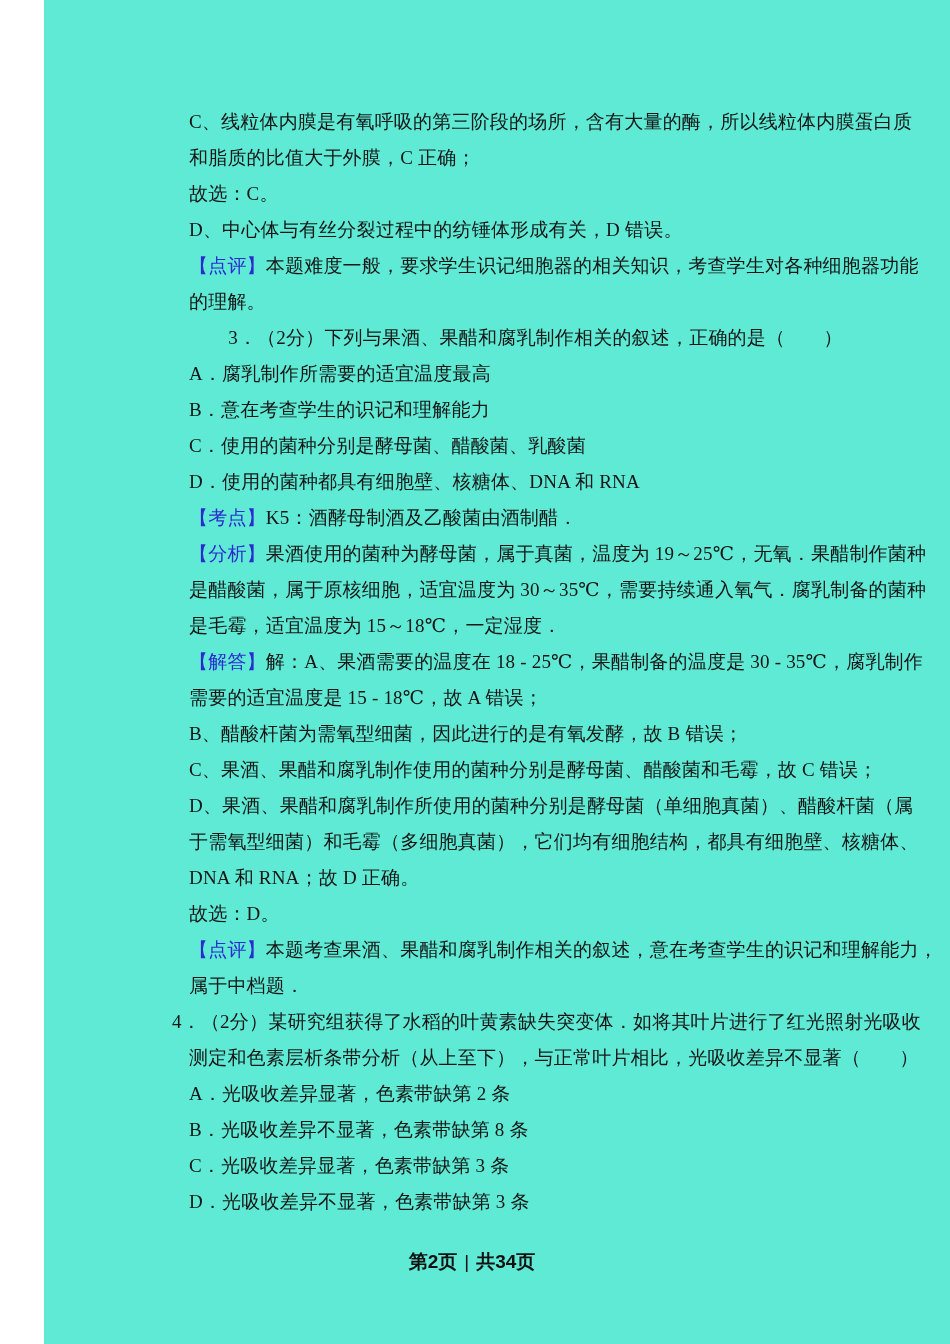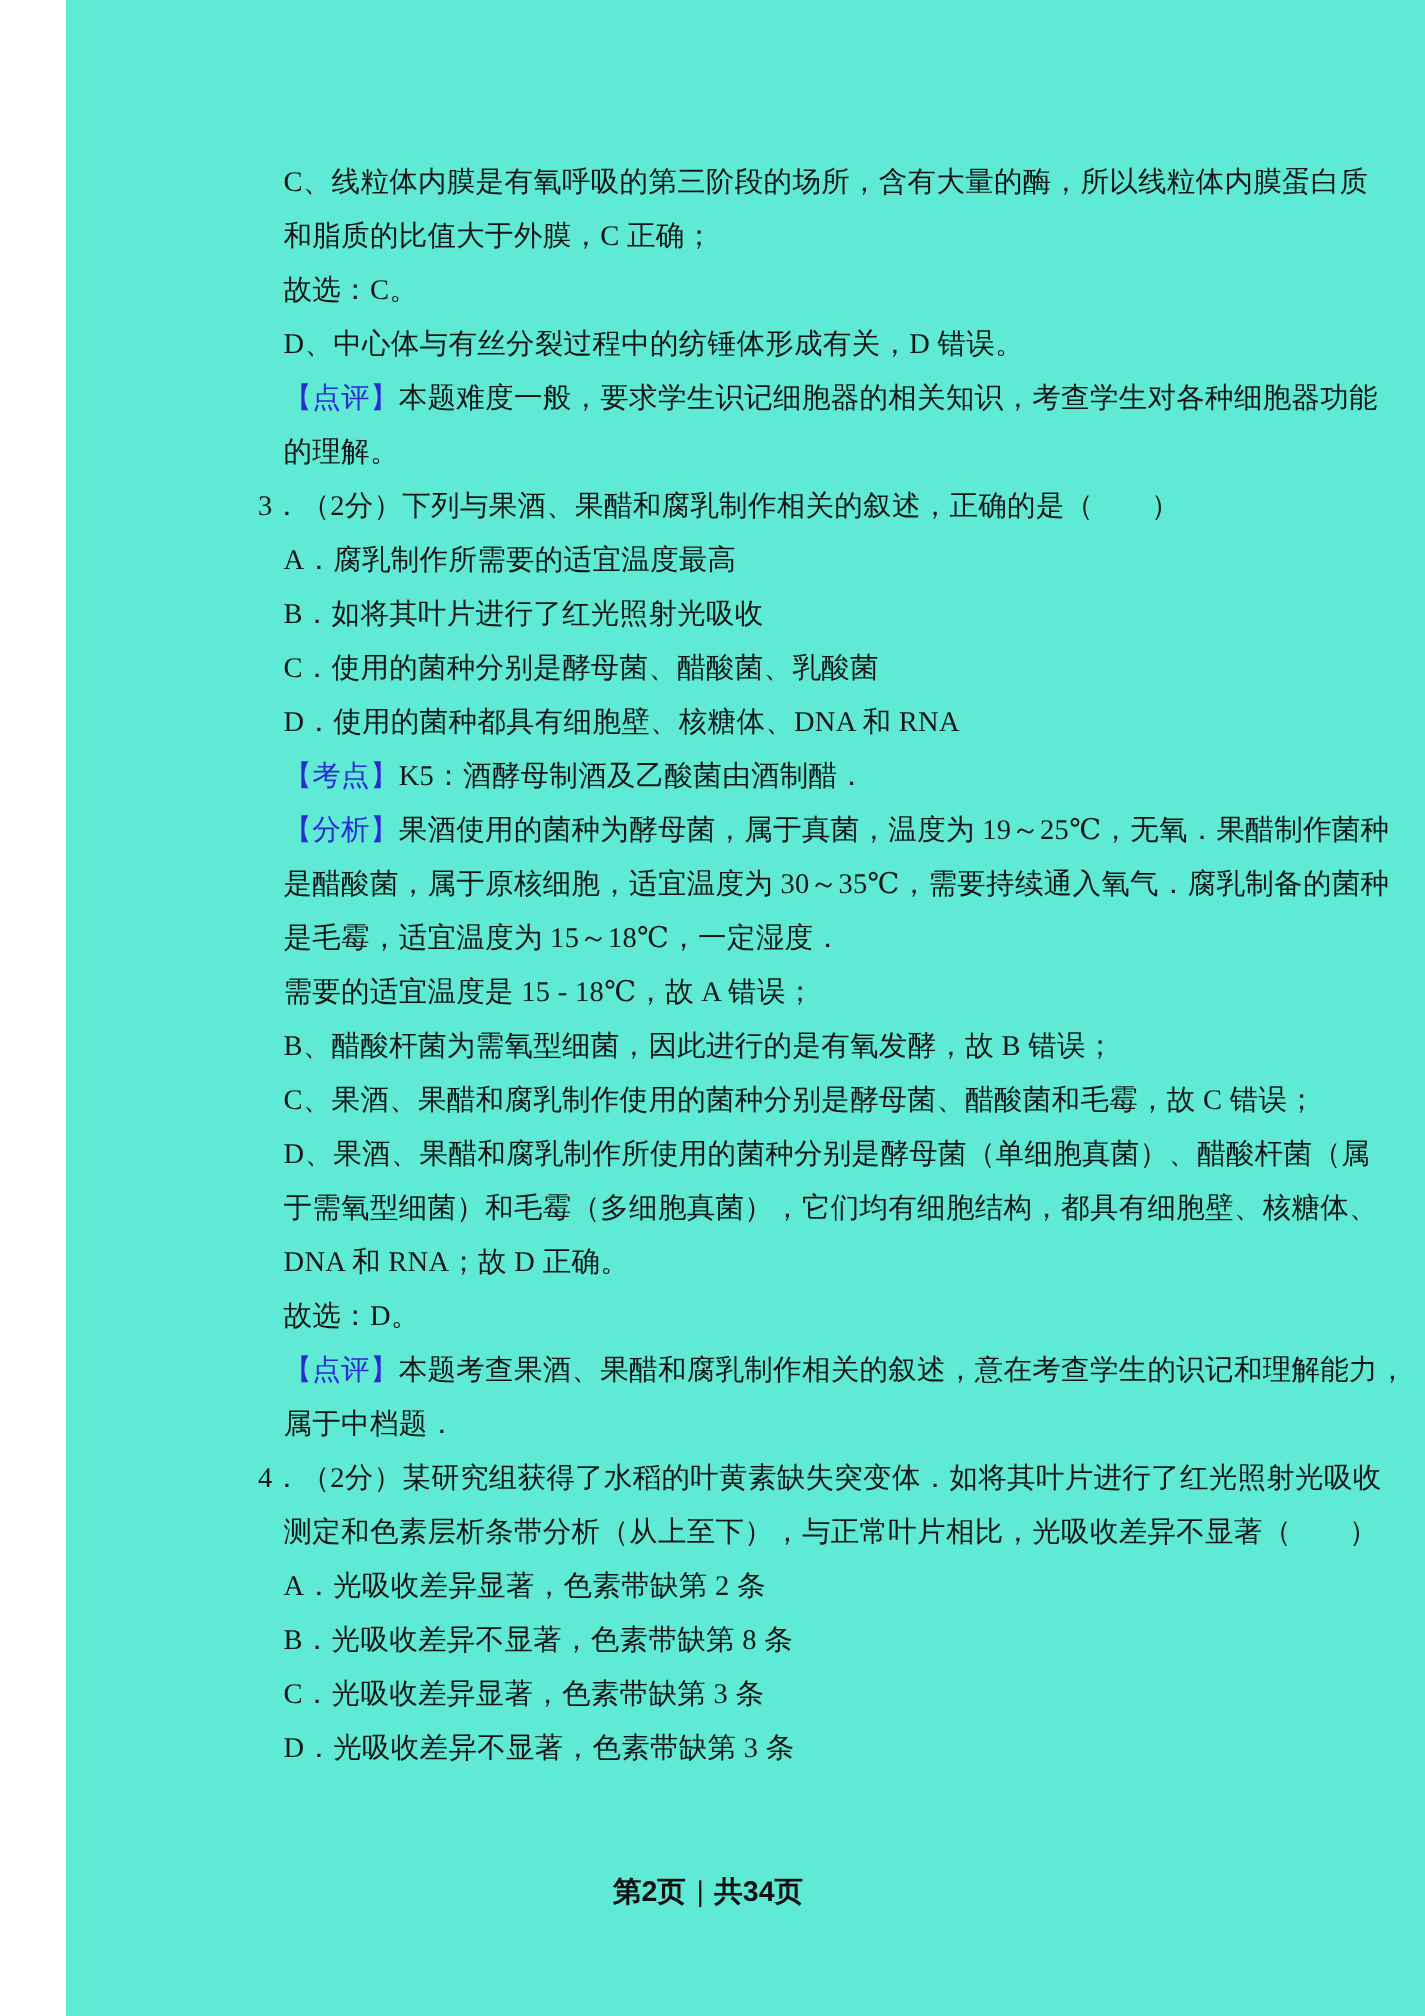--- a/index.html
+++ b/index.html
@@ -20,21 +20,21 @@
     top: 104px;
     left: 145px;
     width: 710px;
   }
   .line {
     font-size: 19px;
     line-height: 36px;
     white-space: nowrap;
     letter-spacing: 0.2px;
   }
-  .line.question { margin-left: -17px; }
+  .line.question { margin-left: -17px; text-align: center; }
   .label { color: var(--label-blue); }
   .footer {
     position: absolute;
     top: 1248px;
     left: 0;
     width: 816px;
     text-align: center;
     font-family: "Liberation Sans", "DejaVu Sans", sans-serif;
     font-size: 19px;
     font-weight: 600;
@@ -50,27 +50,28 @@
 <div class="page">
   <div class="content">
       <div class="line"><span>C、线粒体内膜是有氧呼吸的第三阶段的场所，含有大量的酶，所以线粒体内膜蛋白质</span></div>
       <div class="line"><span>和脂质的比值大于外膜，C 正确；</span></div>
       <div class="line"><span>故选：C。</span></div>
       <div class="line"><span>D、中心体与有丝分裂过程中的纺锤体形成有关，D 错误。</span></div>
       <div class="line"><span class="label">【点评】</span><span>本题难度一般，要求学生识记细胞器的相关知识，考查学生对各种细胞器功能</span></div>
       <div class="line"><span>的理解。</span></div>
       <div class="line question"><span>3．（2分）下列与果酒、果醋和腐乳制作相关的叙述，正确的是（　　）</span></div>
       <div class="line"><span>A．腐乳制作所需要的适宜温度最高</span></div>
-      <div class="line"><span>B．如将其叶片进行了红光照射光吸收</span></div>
+      <div class="line"><span>B．意在考查学生的识记和理解能力</span></div>
       <div class="line"><span>C．使用的菌种分别是酵母菌、醋酸菌、乳酸菌</span></div>
       <div class="line"><span>D．使用的菌种都具有细胞壁、核糖体、DNA 和 RNA</span></div>
       <div class="line"><span class="label">【考点】</span><span>K5：酒酵母制酒及乙酸菌由酒制醋．</span></div>
       <div class="line"><span class="label">【分析】</span><span>果酒使用的菌种为酵母菌，属于真菌，温度为 19～25℃，无氧．果醋制作菌种</span></div>
       <div class="line"><span>是醋酸菌，属于原核细胞，适宜温度为 30～35℃，需要持续通入氧气．腐乳制备的菌种</span></div>
       <div class="line"><span>是毛霉，适宜温度为 15～18℃，一定湿度．</span></div>
+      <div class="line"><span class="label">【解答】</span><span>解：A、果酒需要的温度在 18 - 25℃，果醋制备的温度是 30 - 35℃，腐乳制作</span></div>
       <div class="line"><span>需要的适宜温度是 15 - 18℃，故 A 错误；</span></div>
       <div class="line"><span>B、醋酸杆菌为需氧型细菌，因此进行的是有氧发酵，故 B 错误；</span></div>
       <div class="line"><span>C、果酒、果醋和腐乳制作使用的菌种分别是酵母菌、醋酸菌和毛霉，故 C 错误；</span></div>
       <div class="line"><span>D、果酒、果醋和腐乳制作所使用的菌种分别是酵母菌（单细胞真菌）、醋酸杆菌（属</span></div>
       <div class="line"><span>于需氧型细菌）和毛霉（多细胞真菌），它们均有细胞结构，都具有细胞壁、核糖体、</span></div>
       <div class="line"><span>DNA 和 RNA；故 D 正确。</span></div>
       <div class="line"><span>故选：D。</span></div>
       <div class="line"><span class="label">【点评】</span><span>本题考查果酒、果醋和腐乳制作相关的叙述，意在考查学生的识记和理解能力，</span></div>
       <div class="line"><span>属于中档题．</span></div>
       <div class="line question"><span>4．（2分）某研究组获得了水稻的叶黄素缺失突变体．如将其叶片进行了红光照射光吸收</span></div>

